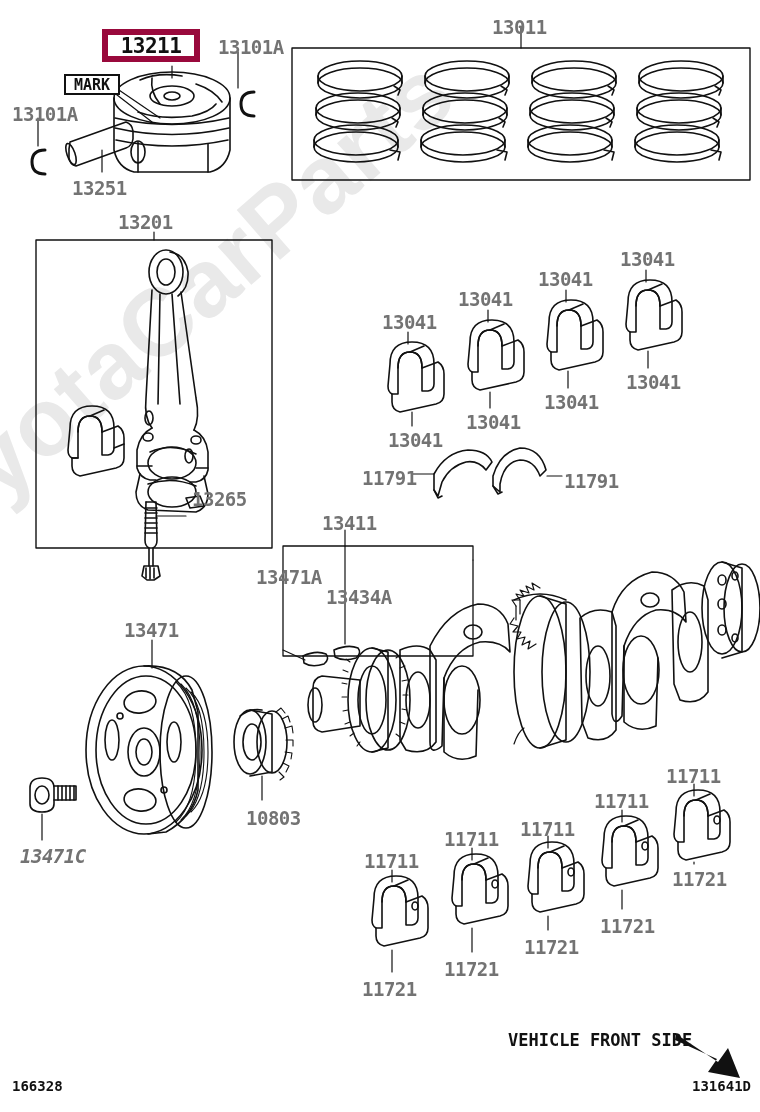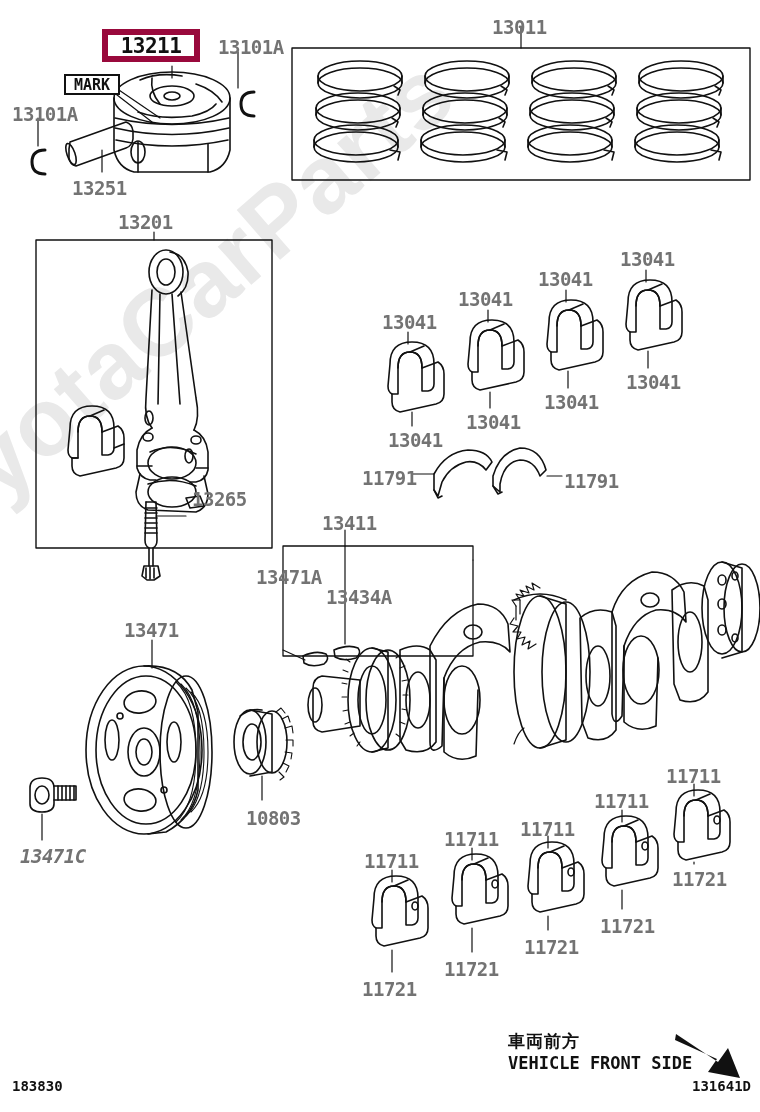--- a/index.html
+++ b/index.html
@@ -573,20 +573,19 @@
     <div class="lbl" style="left:444px; top:958px;">11721</div>
     <div class="lbl" style="left:520px; top:818px;">11711</div>
     <div class="lbl" style="left:524px; top:936px;">11721</div>
     <div class="lbl" style="left:594px; top:790px;">11711</div>
     <div class="lbl" style="left:600px; top:915px;">11721</div>
     <div class="lbl" style="left:666px; top:765px;">11711</div>
     <div class="lbl" style="left:672px; top:868px;">11721</div>
   </div>
 
   <div class="frontside" style="left:508px; top:1030px;">
-    <div class="jp">車両前方</div>
     <div class="en">VEHICLE FRONT SIDE</div>
   </div>
 
-  <div class="corner" style="left:12px; top:1078px;">183830</div>
+  <div class="corner" style="left:12px; top:1078px;">166328</div>
   <div class="corner" style="left:684px; top:1078px;margin-left:8px;">131641D</div>
 
 </div>
 
 </body></html>

